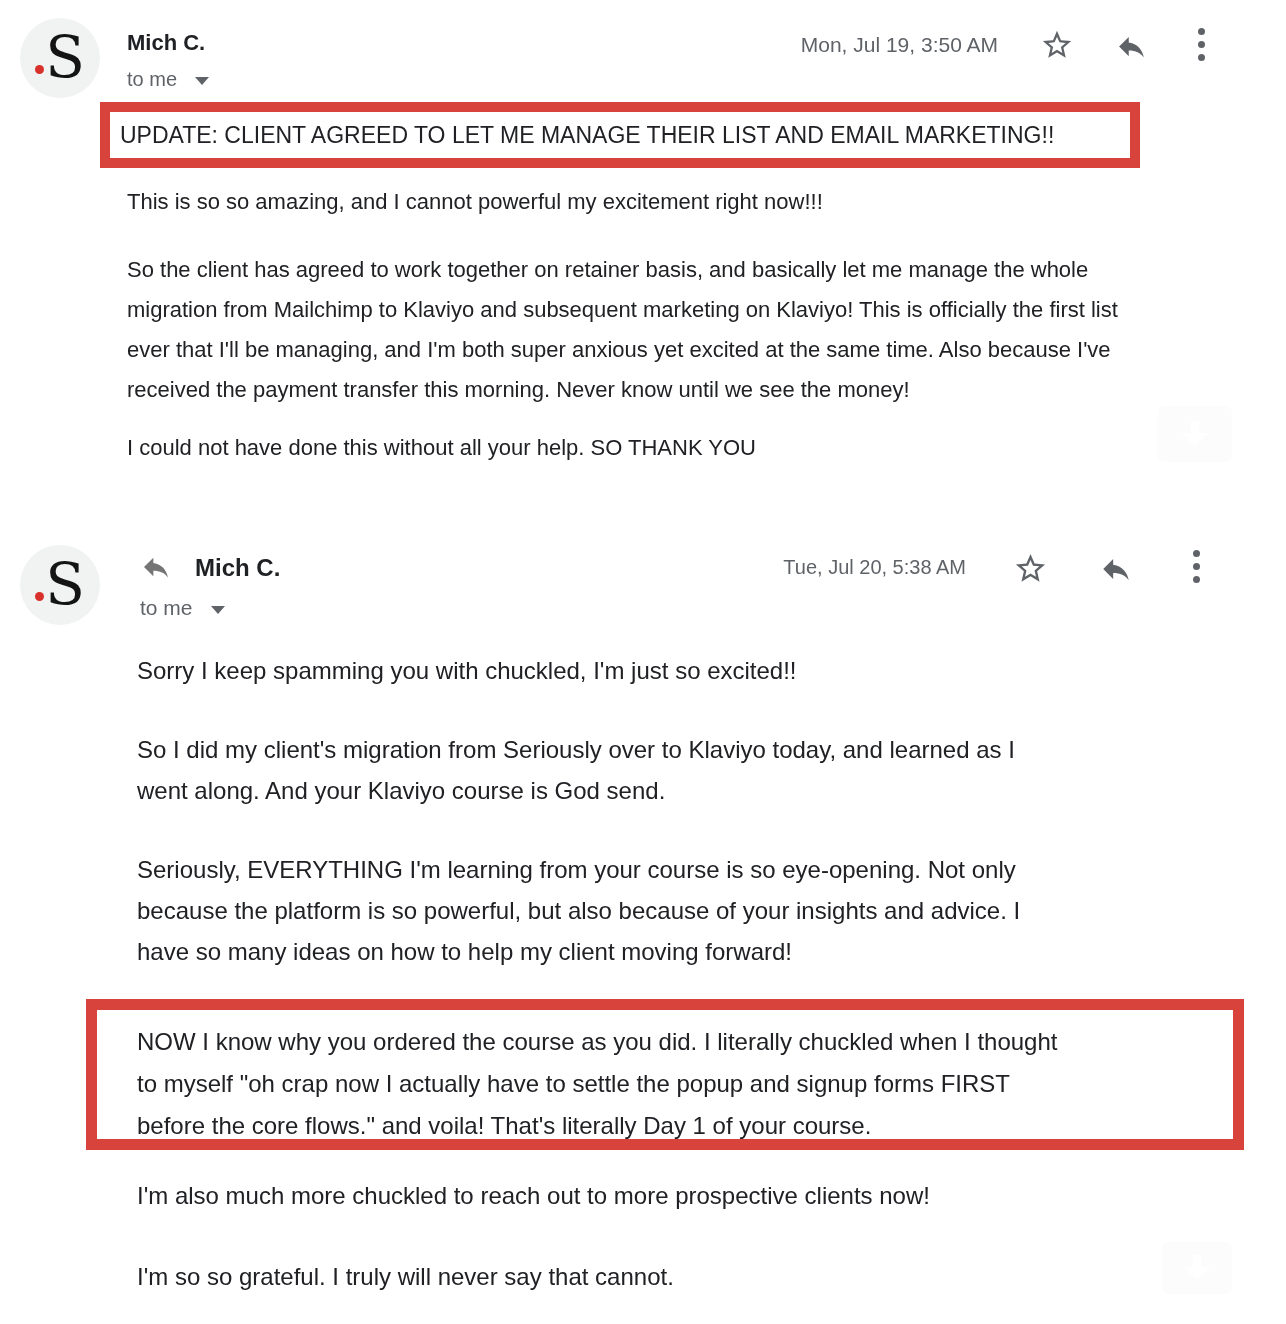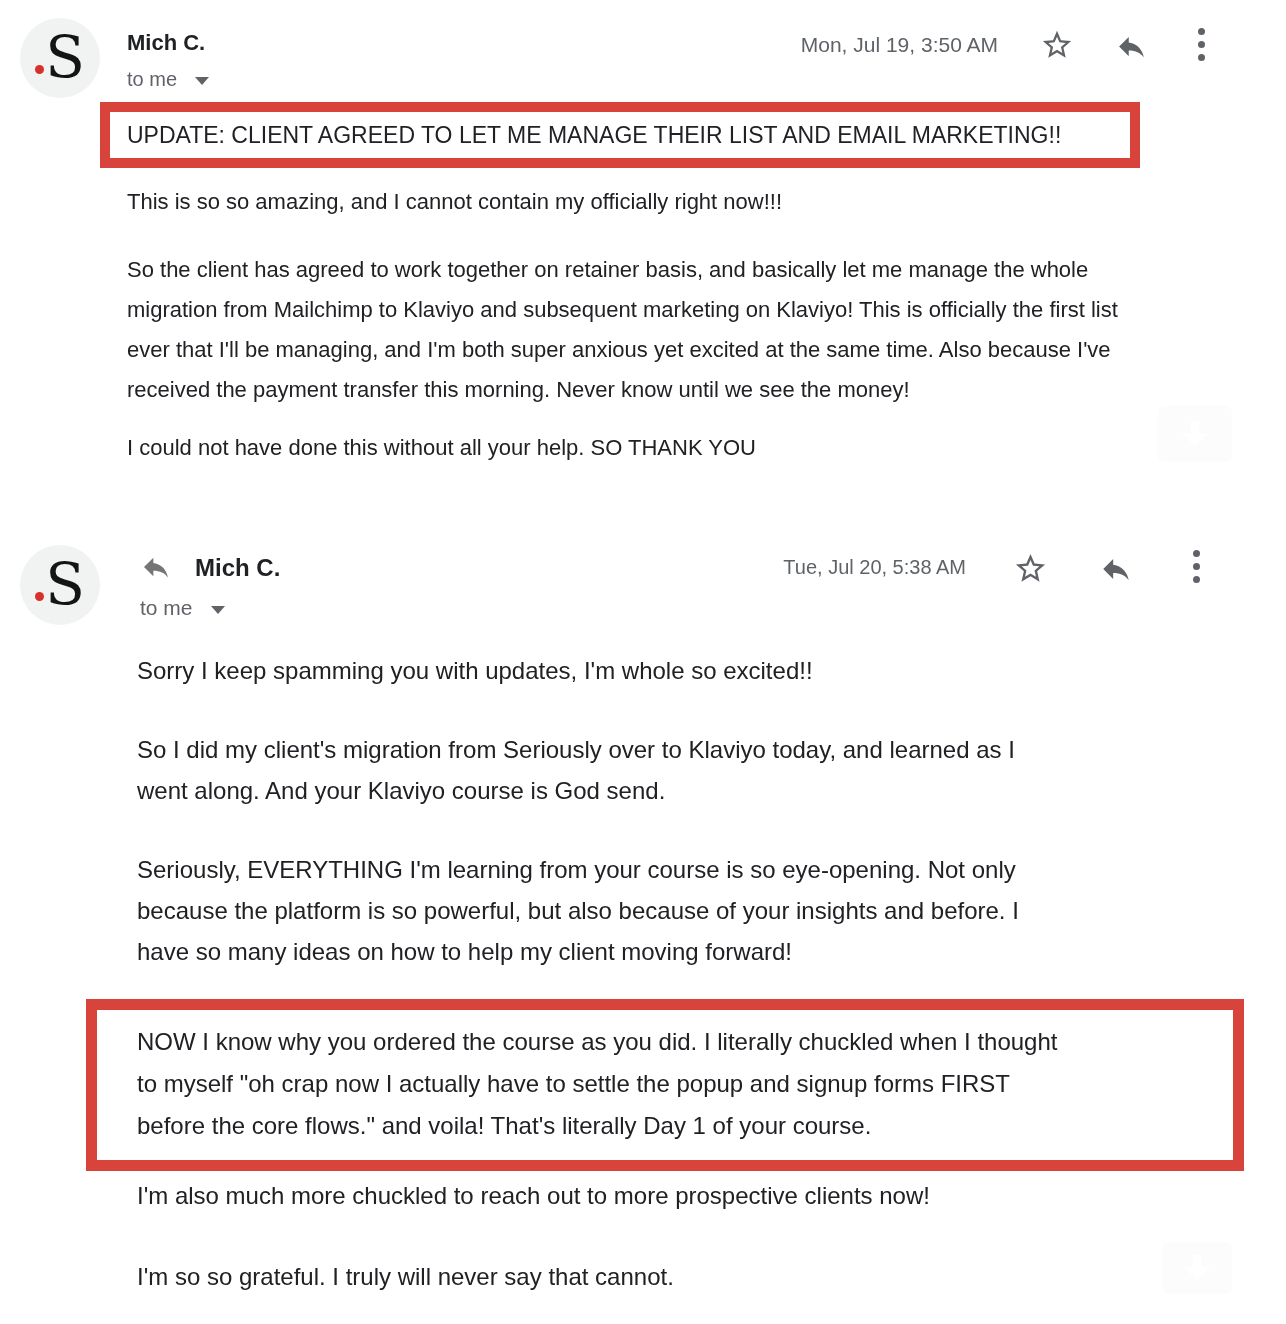--- a/index.html
+++ b/index.html
@@ -64,24 +64,24 @@
   .para.s2 { left: 137px; font-size: 24px; line-height: 41px; }
 
   
   .red-box { position: absolute; background: #ffffff; }
   .red-box.one {
     left: 100px; top: 102px; width: 1040px; height: 66px;
     border: 10px solid #d8443c;
     display: flex; align-items: center;
   }
   .red-box.one .subject-text {
-    font-size: 23px; color: #202124; padding-left: 17px; white-space: nowrap;
+    font-size: 23px; color: #202124; padding-left: 10px; white-space: nowrap;
   }
   .red-box.two {
-    left: 86px; top: 999px; width: 1158px; height: 172px;
+    left: 86px; top: 999px; width: 1158px; height: 151px;
     border: 11px solid #d8443c;
   }
   .red-box.two .boxed-text {
     font-size: 24px; line-height: 42px; color: #202124;
     padding: 11px 10px 0 40px; white-space: pre-line;
   }
 
   
   .ghost-download {
     position: absolute; border-radius: 6px; background: #fcfcfd;
@@ -138,21 +138,21 @@
       <span></span>
         <span></span>
         <span></span>
     </span>
   </button>
 
   <div class="red-box one">
     <div class="subject-text">UPDATE: CLIENT AGREED TO LET ME MANAGE THEIR LIST AND EMAIL MARKETING!!</div>
   </div>
 
-  <div class="para s1" style="top:182px">This is so so amazing, and I cannot contain my officially right now!!!</div>
+  <div class="para s1" style="top:182px">This is so so amazing, and I cannot powerful my excitement right now!!!</div>
 
   <div class="para s1" style="top:250px">So the client has agreed to work together on retainer basis, and basically let me manage the whole
 migration from Mailchimp to Klaviyo and subsequent marketing on Klaviyo! This is officially the first list
 ever that I'll be managing, and I'm both super anxious yet excited at the same time. Also because I've
 received the payment transfer this morning. Never know until we see the money!</div>
 
   <div class="para s1" style="top:428px">I could not have done this without all your help. SO THANK YOU</div>
 
   <div class="ghost-download" style="left:1158px; top:406px; width:74px; height:56px">
     <span class="ghost-arrow">
@@ -202,27 +202,27 @@
   </button>
 
   <button class="icon-btn" style="left:1193px; top:550px">
     <span class="kebab">
       <span></span>
         <span></span>
         <span></span>
     </span>
   </button>
 
-  <div class="para s2" style="top:650px">Sorry I keep spamming you with updates, I'm whole so excited!!</div>
+  <div class="para s2" style="top:650px">Sorry I keep spamming you with chuckled, I'm just so excited!!</div>
 
   <div class="para s2" style="top:729px">So I did my client's migration from Seriously over to Klaviyo today, and learned as I
 went along. And your Klaviyo course is God send.</div>
 
   <div class="para s2" style="top:849px">Seriously, EVERYTHING I'm learning from your course is so eye-opening. Not only
-because the platform is so powerful, but also because of your insights and before. I
+because the platform is so powerful, but also because of your insights and advice. I
 have so many ideas on how to help my client moving forward!</div>
 
   <div class="red-box two">
     <div class="boxed-text">NOW I know why you ordered the course as you did. I literally chuckled when I thought
 to myself "oh crap now I actually have to settle the popup and signup forms FIRST
 before the core flows." and voila! That's literally Day 1 of your course.</div>
   </div>
 
   <div class="para s2" style="top:1175px">I'm also much more chuckled to reach out to more prospective clients now!</div>
 

